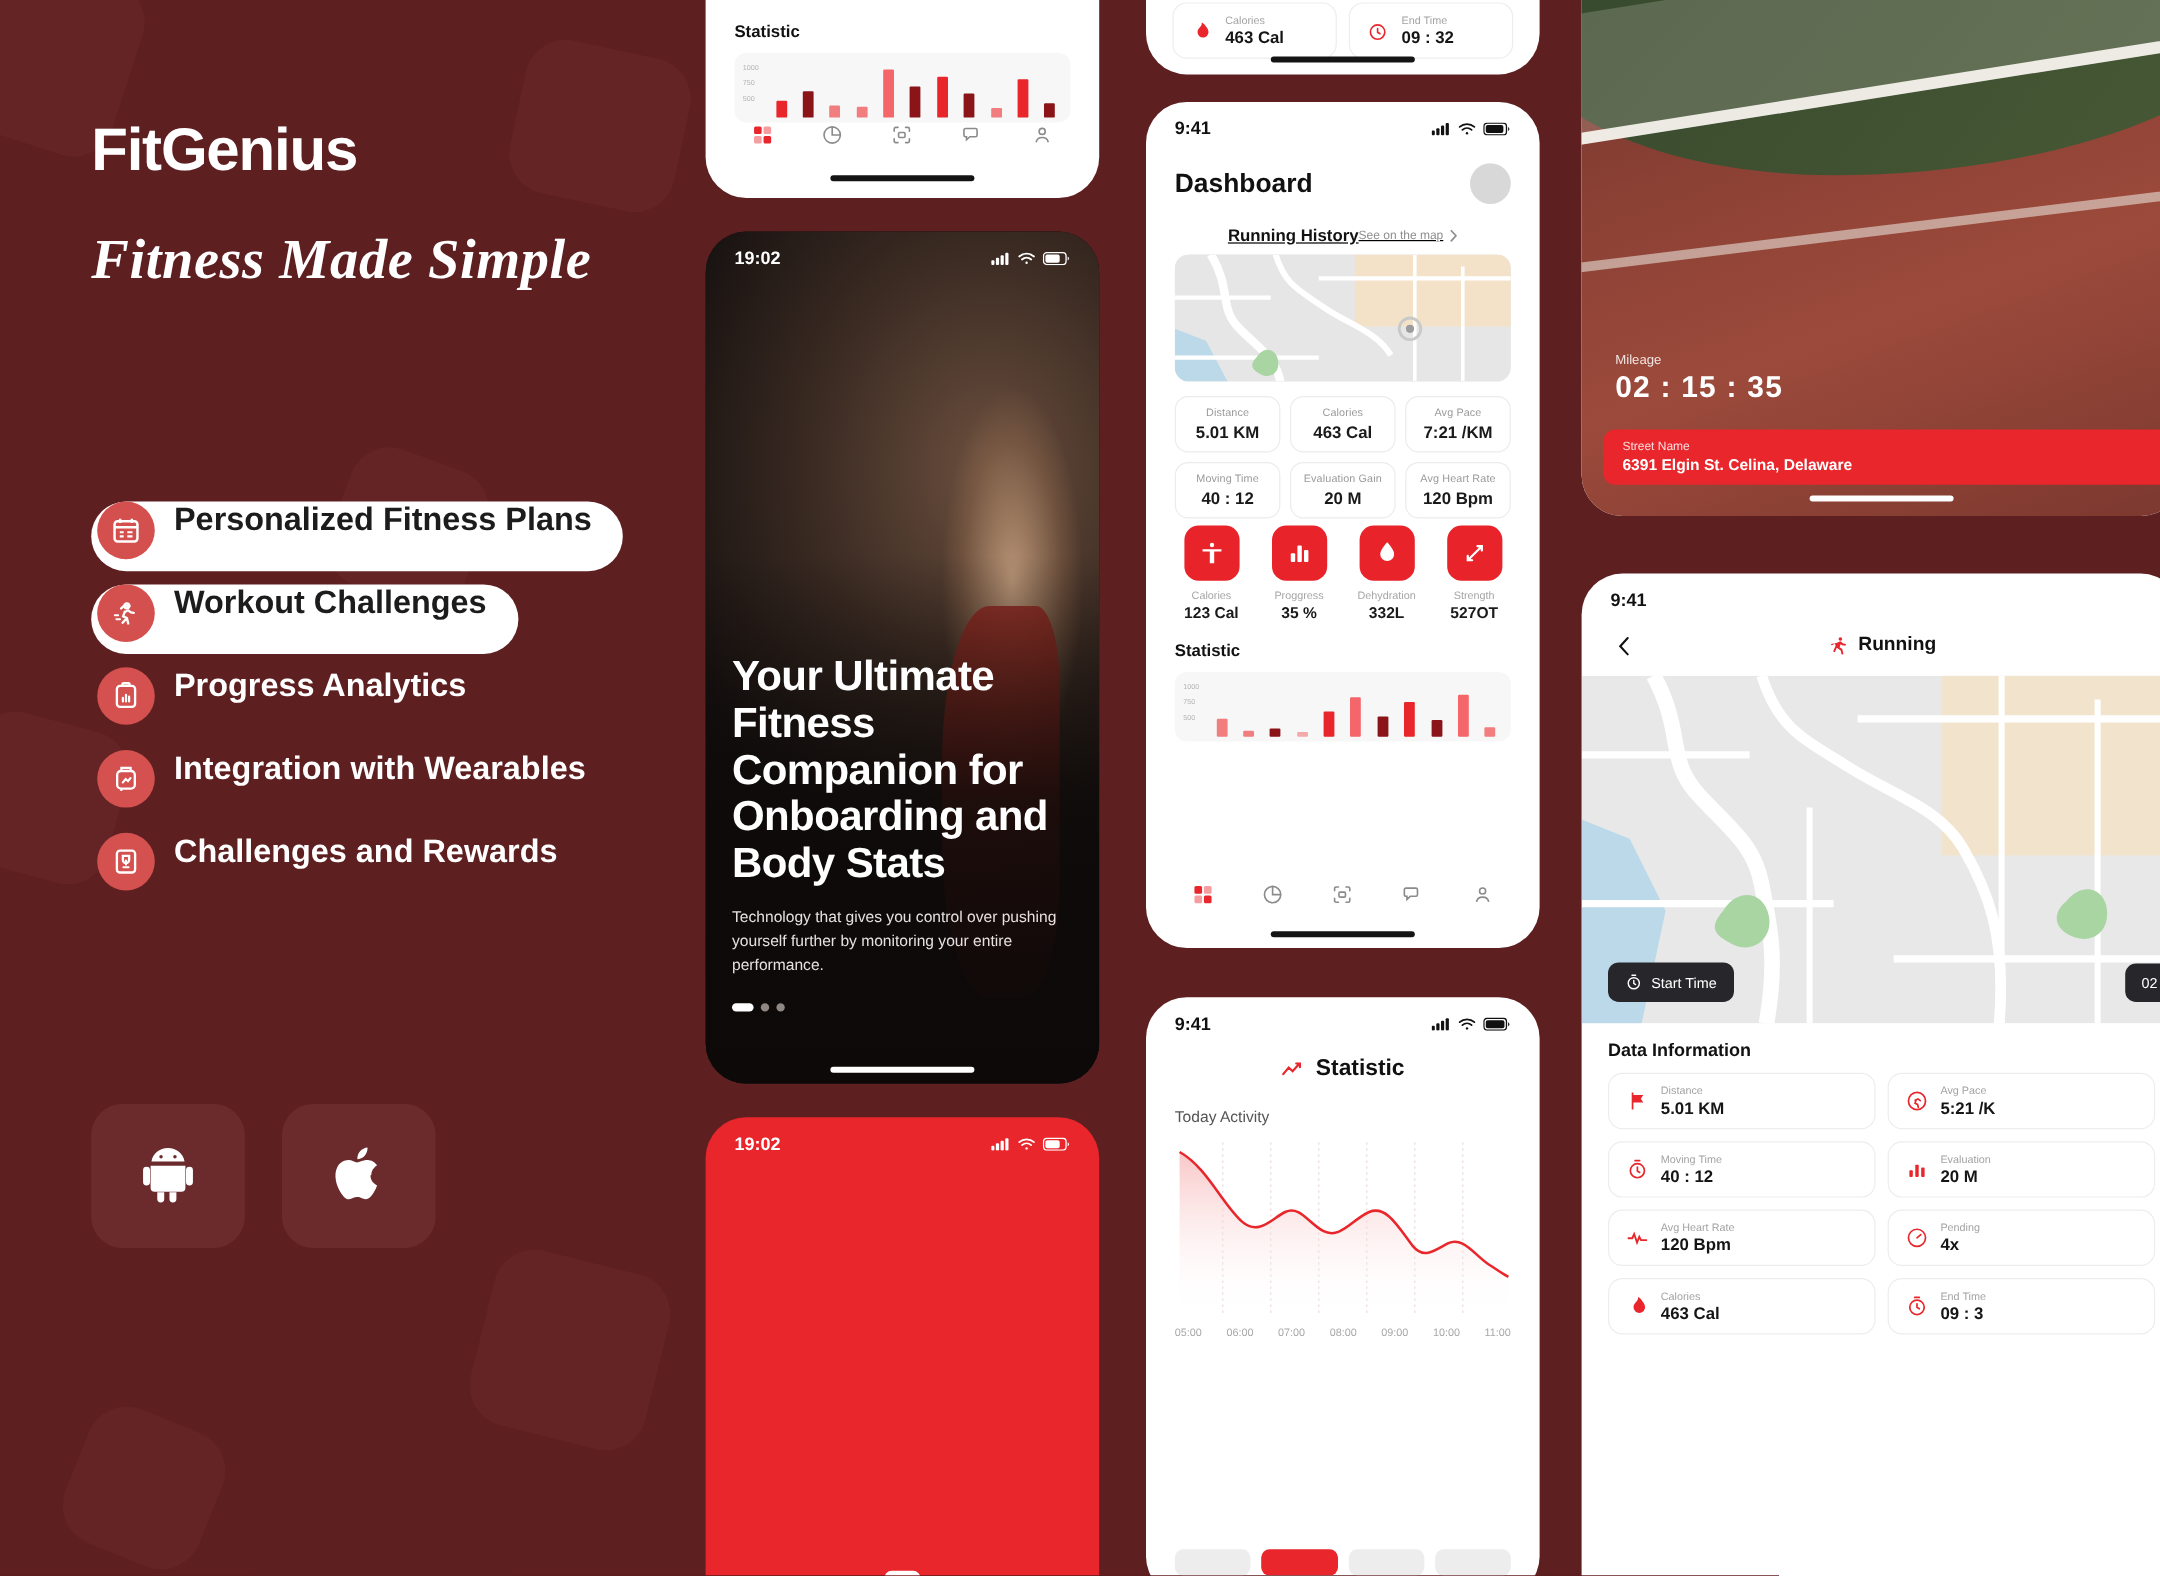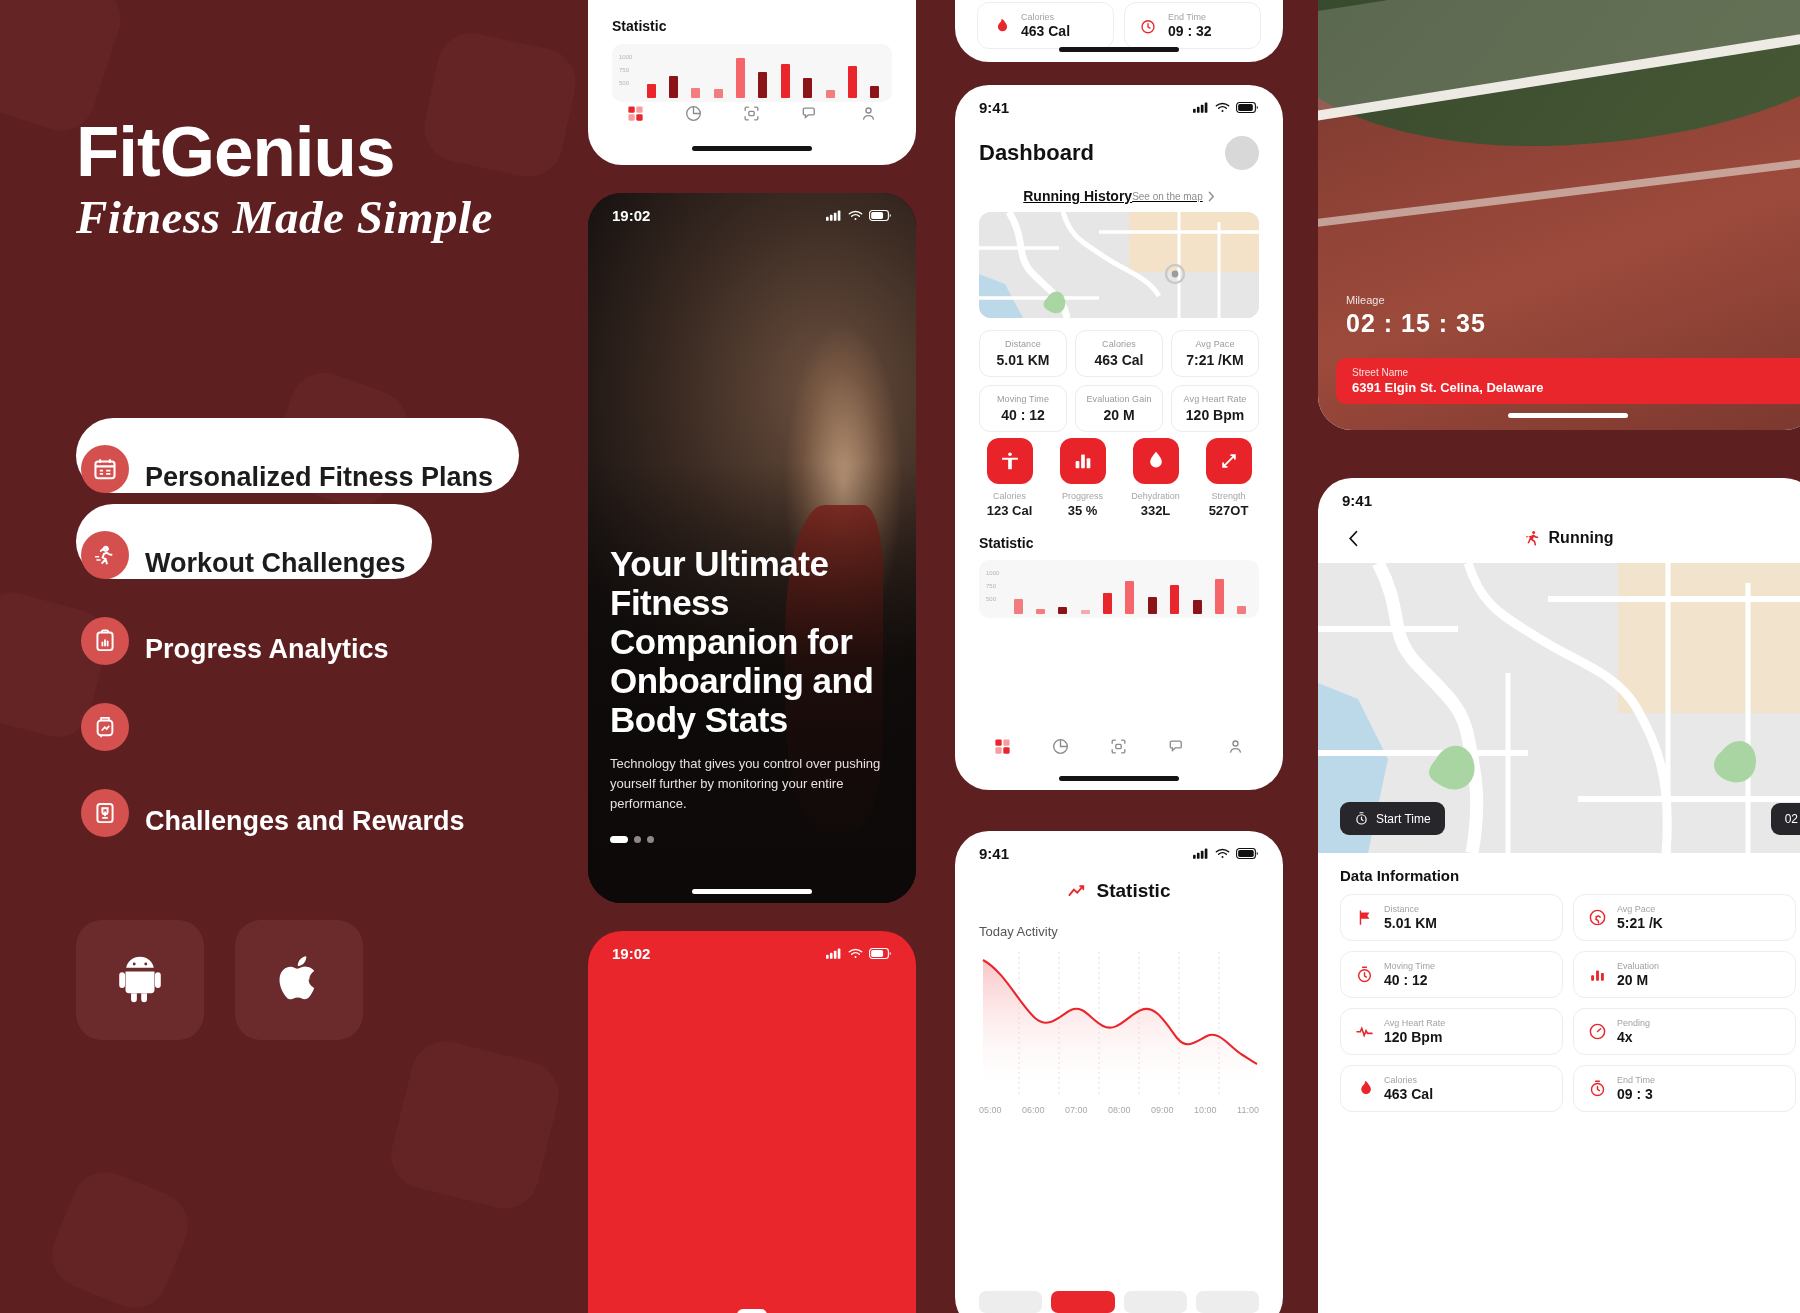--- a/index.html
+++ b/index.html
@@ -11,32 +11,32 @@
   }
   .stage { position: relative; width: 1800px; height: 1313px; overflow: hidden; background: #5e1f21; }
 
   
   .deco { position: absolute; background: #6a2628; border-radius: 34px; opacity: .55; }
 
   
   .left { position: absolute; left: 0; top: 0; width: 588px; height: 1313px; }
   .brand-title {
     position: absolute; left: 76px; top: 100px;
-    font-size: 71px; font-weight: 700; color: #ffffff; letter-spacing: -1px; line-height: 1; margin-top: 16px;
+    font-size: 50px; font-weight: 700; color: #ffffff; letter-spacing: -1px; line-height: 1;
   }
   .brand-sub {
     position: absolute; left: 76px; top: 190px;
     font-family: "Liberation Serif", serif; font-style: italic; font-weight: 700;
     font-size: 47px; color: #ffffff; letter-spacing: .5px; text-align: center;
   }
 
   .features { position: absolute; left: 76px; top: 418px; width: 480px; }
   .feat {
-    display: flex; align-items: flex-end; gap: 16px;
-    height: 75px; border-radius: 40px; margin-bottom: 11px;
+    display: flex; align-items: flex-start; gap: 16px;
+    height: 58px; border-radius: 40px; margin-bottom: 11px;
     padding: 0 26px 0 5px; width: fit-content;
   }
   .feat.hl { background: #ffffff; }
   .feat .fi {
     width: 48px; height: 48px; border-radius: 50%;
     background: #d4514f; display: flex; align-items: center; justify-content: center;
     flex: 0 0 48px;
   }
   .feat.hl .fi { background: #d4504e; }
   .feat .fi svg { width: 26px; height: 26px; }
@@ -201,20 +201,21 @@
       </div>
 
       <div class="feat">
         <span class="fi">
           <svg viewBox="0 0 24 24" fill="none" stroke="#fff" stroke-width="1.8">
             <rect x="5.2" y="6" width="13.6" height="13.6" rx="3"></rect>
             <path d="M8.4 6V3.6h7.2V6M8.4 19.6v1.8" stroke-width="1.6"></path>
             <path d="M9.5 14.8l2.3-2.6 1.7 1.6 2-2.4" stroke-linecap="round" stroke-width="1.6"></path>
           </svg>
         </span>
+        <span class="ft">Integration with Wearables</span>
       </div>
 
       <div class="feat">
         <span class="fi">
           <svg viewBox="0 0 24 24" fill="none" stroke="#fff" stroke-width="1.8">
             <rect x="5" y="3.6" width="14" height="16.8" rx="2.4"></rect>
             <path d="M9.6 7.6h4.8v3.2a2.4 2.4 0 0 1-4.8 0z"></path>
             <path d="M12 11.2v3M10 16.4h4" stroke-linecap="round" stroke-width="1.6"></path>
           </svg>
         </span>

